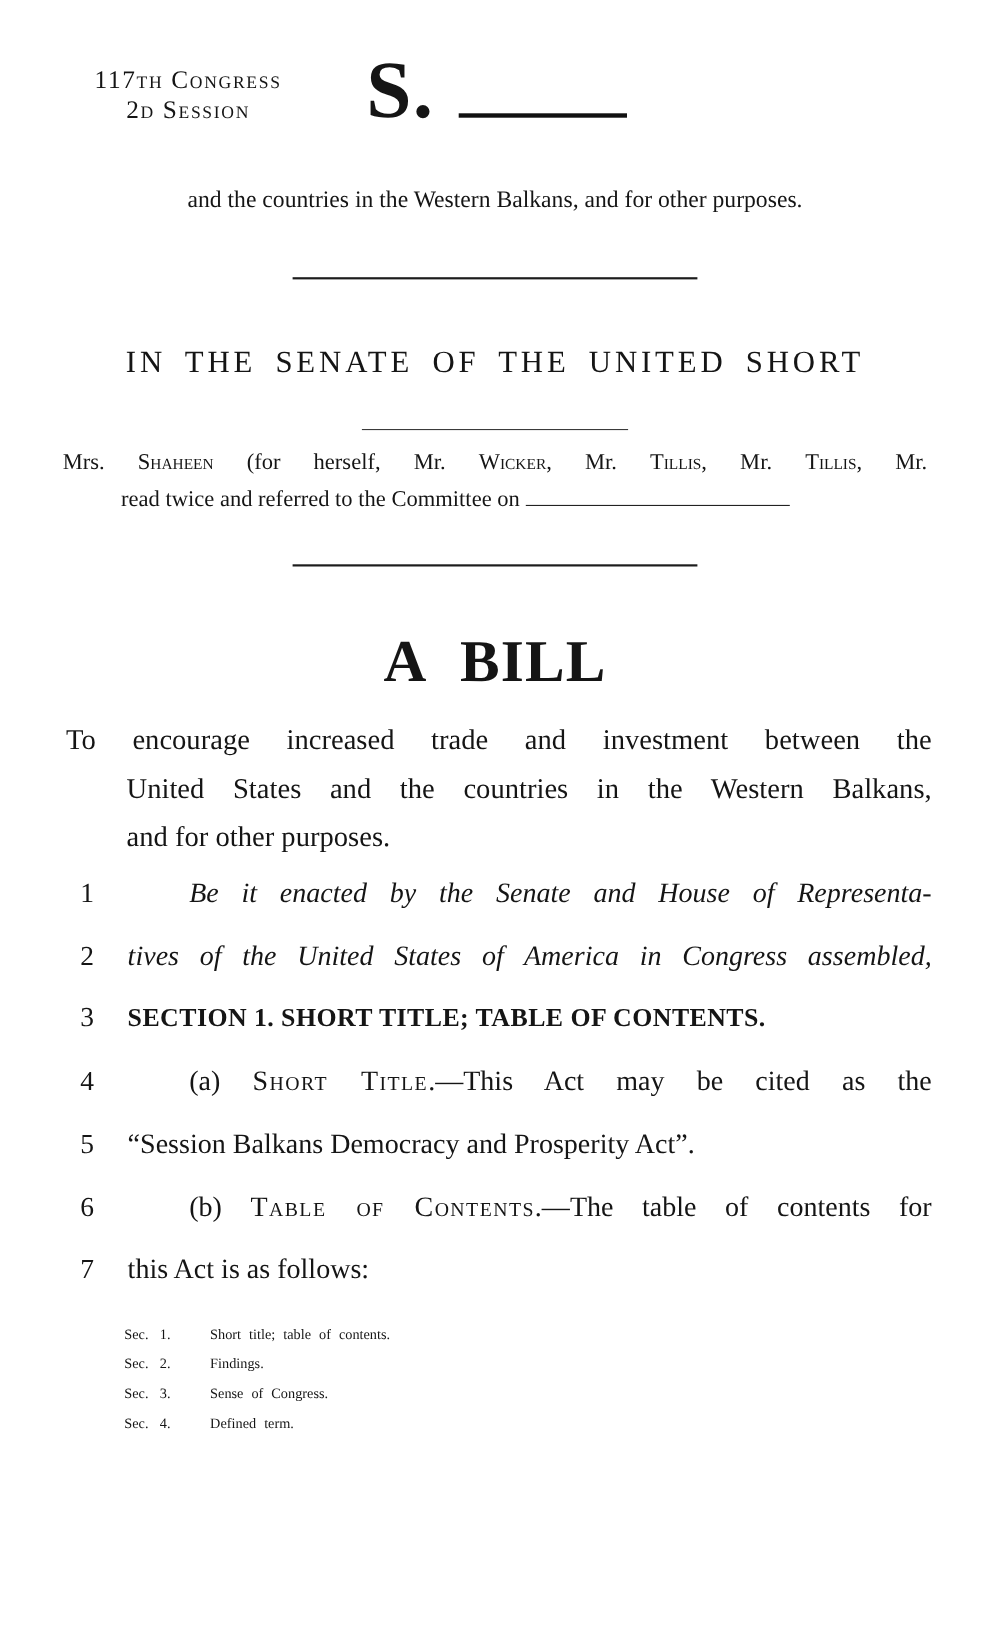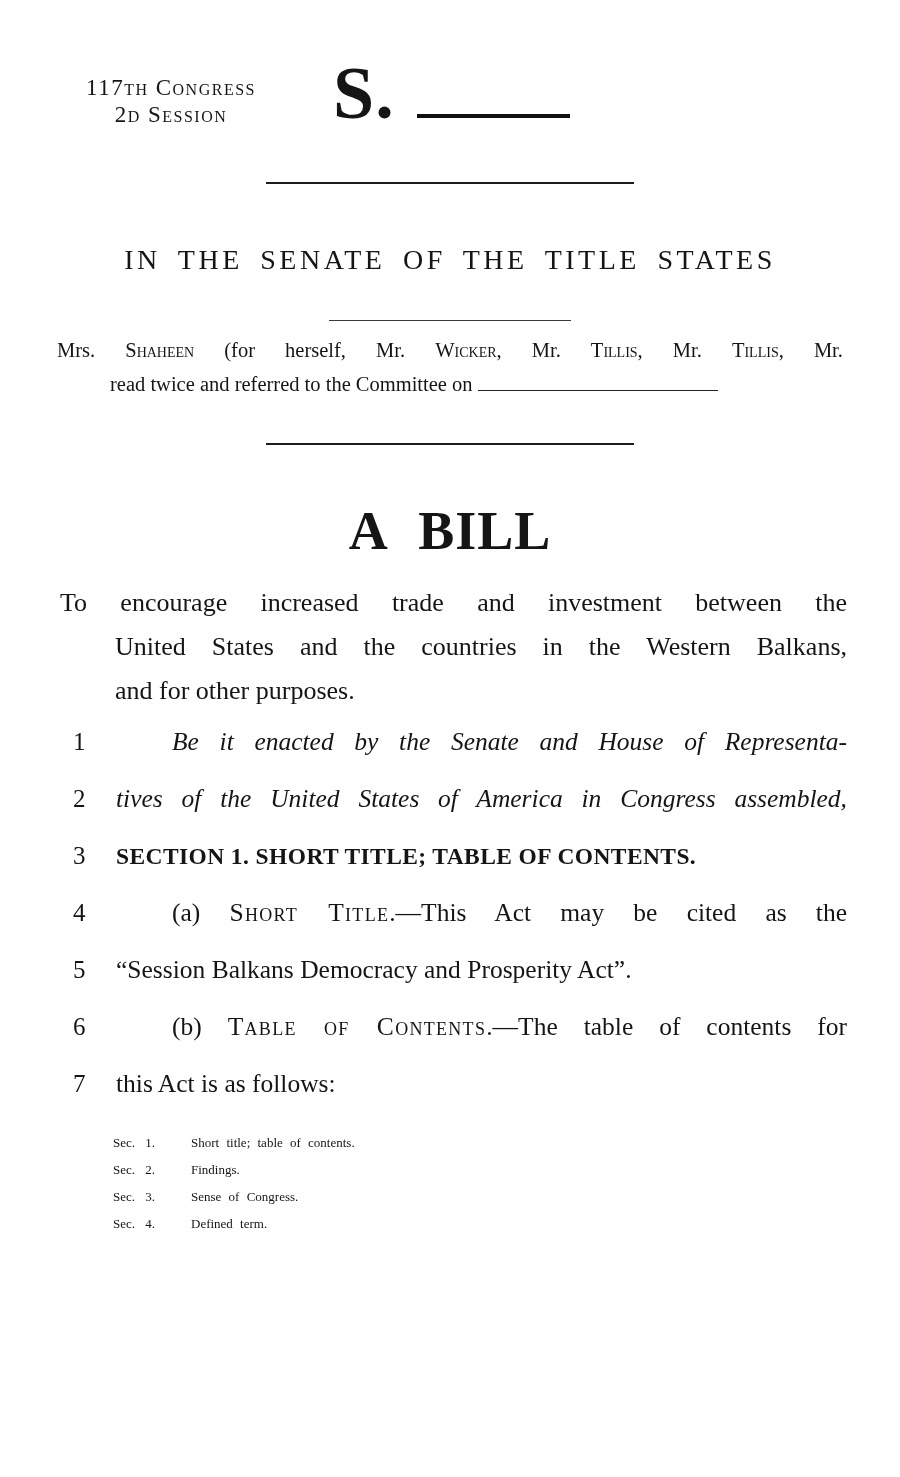--- a/index.html
+++ b/index.html
@@ -5,21 +5,21 @@
   * { box-sizing: border-box; }
   html, body { margin: 0; padding: 0; background: #ffffff; }
   .page {
     width: 900px; height: 1477px; background: #ffffff; color: #151515;
     font-family: "Liberation Serif", "DejaVu Serif", serif;
     padding-top: 36px; overflow: hidden; position: relative;
   }
   .sc { font-variant: small-caps; }
 
   
-  .masthead { display: flex; align-items: flex-end; margin-left: 57px; height: 92px; }
+  .masthead { display: flex; align-items: center; margin-left: 57px; height: 92px; }
   .congress-block { width: 228px; text-align: center; padding-top: 8px;
     font-size: 23px; line-height: 27px; letter-spacing: 1.5px; }
   .bill-no { margin-left: 48px; display: flex; align-items: flex-end; }
   .bill-s { font-size: 74px; font-weight: 700; line-height: 70px; letter-spacing: 1px; }
   .bill-blank { width: 153px; border-bottom: 4px solid #111; height: 4px;
     margin: 0 0 10px 22px; display: inline-block; }
 
   
   .official-title { margin: 36px auto 0; width: 740px; text-align: center;
     font-size: 21.5px; line-height: 34px; }
@@ -78,25 +78,26 @@
       <div class="sc">117th Congress</div>
       <div class="sc">2d Session</div>
     </div>
     <div class="bill-no">
       <span class="bill-s">S.</span>
       <span class="bill-blank"></span>
     </div>
   </header>
 
   <div class="official-title">
+    <div>and the countries in the Western Balkans, and for other purposes.</div>
   </div>
 
   <div class="rule heavy rule-a"></div>
 
-  <div class="senate-heading">IN THE SENATE OF THE TITLE STATES</div>
+  <div class="senate-heading">IN THE SENATE OF THE UNITED SHORT</div>
 
   <div class="rule thin rule-thin"></div>
 
   <div class="sponsor">
     <div class="jl"><span>Mrs. </span><span class="sc">Shaheen</span><span> (for herself, Mr. </span><span class="sc">Wicker</span><span>, Mr. </span><span class="sc">Tillis</span><span>, Mr. </span><span class="sc">Tillis</span><span>, Mr.</span></div>
     <div class="sp-cont"><span>read twice and referred to the Committee on </span><span class="committee-blank"></span></div>
   </div>
 
   <div class="rule heavy rule-b"></div>
 

